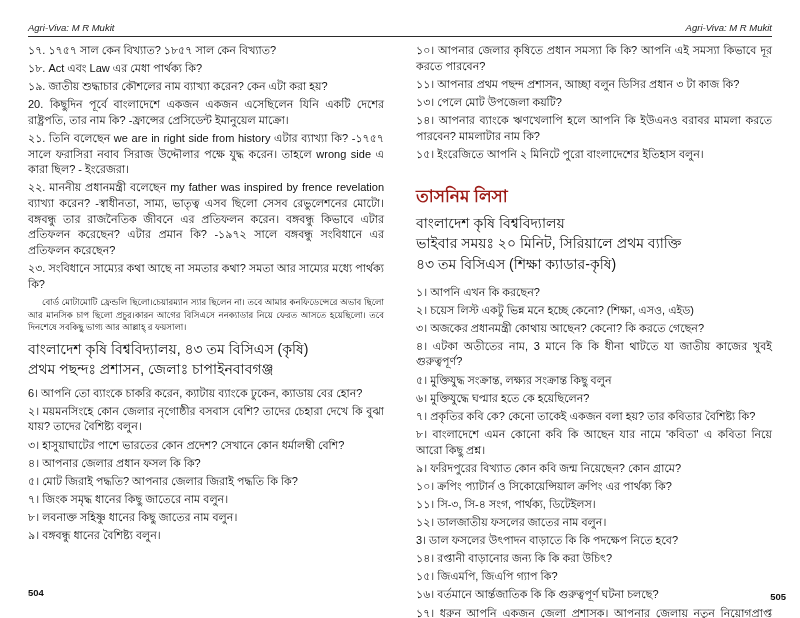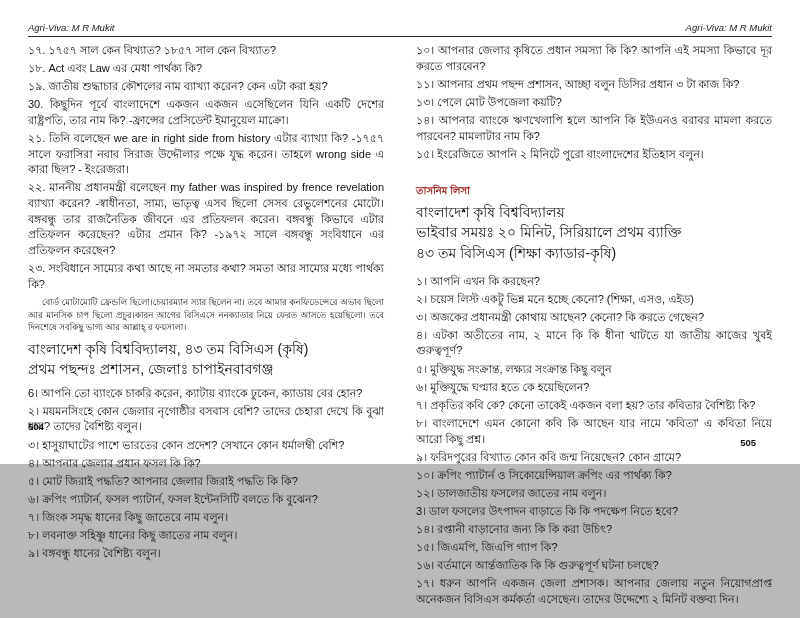--- a/index.html
+++ b/index.html
@@ -9,21 +9,21 @@
   }
   body {
     width: 800px;
     height: 618px;
     overflow: hidden;
     font-family: "Liberation Sans", sans-serif;
   }
   .page {
     position: relative;
     width: 800px;
-    height: 464px;
+    height: 618px;
     background: #ffffff;
     box-sizing: border-box;
   }
   .page-inner {
     position: absolute;
     left: 28px;
     top: 22px;
     right: 28px;
     bottom: 18px;
   }
@@ -59,42 +59,42 @@
   }
   .para {
     font-size: 8.6px;
     line-height: 1.45;
     color: #111111;
     margin: 4px 0 6px 0;
     text-align: justify;
     text-indent: 14px;
   }
   .section-title {
-    font-size: 10px;
+    font-size: 17px;
     font-weight: bold;
     color: #9c1b16;
     margin: 9px 0 3px 0;
   }
   .section-sub {
     font-size: 14px;
     color: #111111;
     margin: 0 0 1px 0;
     line-height: 1.4;
   }
   .spacer-s { height: 5px; }
   .spacer-m { height: 9px; }
   .footer {
     position: absolute;
     bottom: 0;
     font-size: 9.5px;
     font-weight: bold;
     color: #111111;
   }
-  .footer.left { left: 28px; bottom: 32px; }
-  .footer.right { right: 44px; bottom: 16px; }
+  .footer.left { left: 28px; bottom: 20px; }
+  .footer.right { right: 14px; bottom: 16px; }
   .list { margin: 0; padding: 0; }
 </style>
 </head>
 <body>
 
 <div class="page">
   <div class="page-inner">
 
     <div class="header">
       <span>Agri-Viva: M R Mukit</span>
@@ -102,42 +102,41 @@
     </div>
     <div class="rule"></div>
 
     <div class="columns">
 
       <div class="col left">
         <div class="list">
           <p class="q">১৭. ১৭৫৭ সাল কেন বিখ্যাত? ১৮৫৭ সাল কেন বিখ্যাত?</p>
           <p class="q">১৮. Act এবং Law এর মেধা পার্থক্য কি?</p>
           <p class="q">১৯. জাতীয় শুদ্ধাচার কৌশলের নাম ব্যাখ্যা করেন? কেন এটা করা হয়?</p>
-          <p class="q">30. কিছুদিন পূর্বে বাংলাদেশে একজন একজন এসেছিলেন যিনি একটি দেশের রাষ্ট্রপতি, তার নাম কি? -ফ্রান্সের প্রেসিডেন্ট ইমানুয়েল মাক্রো।</p>
+          <p class="q">20. কিছুদিন পূর্বে বাংলাদেশে একজন একজন এসেছিলেন যিনি একটি দেশের রাষ্ট্রপতি, তার নাম কি? -ফ্রান্সের প্রেসিডেন্ট ইমানুয়েল মাক্রো।</p>
           <p class="q">২১. তিনি বলেছেন we are in right side from history এটার ব্যাখ্যা কি? -১৭৫৭ সালে ফরাসিরা নবাব সিরাজ উদ্দৌলার পক্ষে যুদ্ধ করেন। তাহলে wrong side এ কারা ছিল? - ইংরেজরা।</p>
           <p class="q">২২. মাননীয় প্রধানমন্ত্রী বলেছেন my father was inspired by frence revelation ব্যাখ্যা করেন?  -স্বাধীনতা, সাম্য, ভাতৃত্ব এসব ছিলো সেসব রেভুলেশনের মোটো।বঙ্গবন্ধু তার রাজনৈতিক জীবনে এর প্রতিফলন করেন। বঙ্গবন্ধু কিভাবে এটার প্রতিফলন করেছেন? এটার প্রমান কি? -১৯৭২ সালে বঙ্গবন্ধু সংবিধানে এর প্রতিফলন করেছেন?</p>
           <p class="q">২৩. সংবিধানে সাম্যের কথা আছে না সমতার কথা? সমতা আর সাম্যের মধ্যে পার্থক্য কি?</p>
         </div>
 
         <p class="para">বোর্ড মোটামোটি ফ্রেন্ডলি ছিলো।চেয়ারম্যান স্যার ছিলেন না।  তবে আমার কনফিডেন্সেরে অভাব ছিলো আর মানসিক চাপ ছিলো প্রচুর।কারন আগের বিসিএসে ননক্যাডার নিয়ে ফেরত আসতে হয়েছিলো। তবে দিনশেষে সবকিছু ভাগ্য আর আল্লাহ্‌ র ফয়সালা।</p>
 
         <div>
           <div class="section-sub">বাংলাদেশ কৃষি বিশ্ববিদ্যালয়, ৪৩ তম বিসিএস (কৃষি)</div>
           <div class="section-sub">প্রথম পছন্দঃ প্রশাসন, জেলাঃ চাপাইনবাবগঞ্জ</div>
         </div>
 
         <div class="spacer-s"></div>
 
         <div class="list">
           <p class="q">6। আপনি তো ব্যাংকে চাকরি করেন, ক্যাটায় ব্যাংকে ঢুকেন, ক্যাডায় বের হোন?</p>
           <p class="q">২। ময়মনসিংহে কোন জেলার নৃগোষ্ঠীর বসবাস বেশি? তাদের চেহারা দেখে কি বুঝা যায়? তাদের বৈশিষ্ট্য বলুন।</p>
           <p class="q">৩। হাসুয়াঘাটের পাশে ভারতের কোন প্রদেশ? সেখানে কোন ধর্মালম্বী বেশি?</p>
           <p class="q">৪। আপনার জেলার প্রধান ফসল কি কি?</p>
           <p class="q">৫। মোট জিরাই পদ্ধতি? আপনার জেলার জিরাই পদ্ধতি কি কি?</p>
-          <p class="q">৬। ক্রপিং প্যাটার্ন, ফসল প্যাটার্ন, ফসল ইন্টেনসিটি বলতে কি বুঝেন?</p>
           <p class="q">৭। জিংক সমৃদ্ধ ধানের কিছু জাতেরে নাম বলুন।</p>
           <p class="q">৮। লবনাক্ত সহিষ্ণু ধানের কিছু জাতের নাম বলুন।</p>
           <p class="q">৯। বঙ্গবন্ধু ধানের বৈশিষ্ট্য বলুন।</p>
         </div>
       </div>
 
       <div class="col right">
         <div class="list">
           <p class="q">১০। আপনার জেলার কৃষিতে প্রধান সমস্যা কি কি? আপনি এই সমস্যা কিভাবে দূর করতে পারবেন?</p>
           <p class="q">১১। আপনার প্রথম পছন্দ প্রশাসন, আচ্ছা বলুন ডিসির প্রধান ৩ টা কাজ কি?</p>
@@ -154,27 +153,28 @@
           <div class="section-sub">ভাইবার সময়ঃ ২০ মিনিট, সিরিয়ালে প্রথম ব্যাক্তি</div>
           <div class="section-sub">৪৩ তম বিসিএস (শিক্ষা ক্যাডার-কৃষি)</div>
         </div>
 
         <div class="spacer-m"></div>
 
         <div class="list">
           <p class="q">১। আপনি এখন কি করছেন?</p>
           <p class="q">২। চয়েস লিস্ট একটু ভিন্ন মনে হচ্ছে কেনো? (শিক্ষা, এসও, এইড)</p>
           <p class="q">৩। অজকের প্রধানমন্ত্রী কোথায় আছেন? কেনো? কি করতে গেছেন?</p>
-          <p class="q">৪। এটকা অতীতের নাম, ২ মানে কি কি ধীনা থাটতে যা জাতীয় কাজের খুবই গুরুত্বপূর্ণ?</p>
+          <p class="q">৪। এটকা অতীতের নাম, 3 মানে কি কি ধীনা থাটতে যা জাতীয় কাজের খুবই গুরুত্বপূর্ণ?</p>
           <p class="q">৫। মুক্তিযুদ্ধ সংক্রান্ত, লক্ষ্যর সংক্রান্ত কিছু বলুন</p>
           <p class="q">৬। মুক্তিযুদ্ধে ঘপ্মার হতে কে হয়েছিলেন?</p>
           <p class="q">৭। প্রকৃতির কবি কে? কেনো তাকেই একজন বলা হয়? তার কবিতার বৈশিষ্ট্য কি?</p>
           <p class="q">৮। বাংলাদেশে এমন কোনো কবি কি আছেন যার নামে 'কবিতা' এ কবিতা নিয়ে আরো কিছু প্রশ্ন।</p>
           <p class="q">৯। ফরিদপুরের বিখ্যাত কোন কবি জন্ম নিয়েছেন? কোন গ্রামে?</p>
           <p class="q">১০। ক্রপিং প্যাটার্ন ও সিকোয়েন্সিয়াল ক্রপিং এর পার্থক্য কি?</p>
+          <p class="q">১১। সি-৩, সি-৪ সংগ, পার্থক্য, ডিটেইলস।</p>
           <p class="q">১২। ডালজাতীয় ফসলের জাতের নাম বলুন।</p>
           <p class="q">3। ডাল ফসলের উৎপাদন বাড়াতে কি কি পদক্ষেপ নিতে হবে?</p>
           <p class="q">১৪। রপ্তানী বাড়ানোর জন্য কি কি করা উচিৎ?</p>
           <p class="q">১৫। জিএমপি, জিএপি গ্যাপ কি?</p>
           <p class="q">১৬। বর্তমানে আর্ন্তজাতিক কি কি গুরুত্বপূর্ণ ঘটনা চলছে?</p>
           <p class="q">১৭। ধরুন আপনি একজন জেলা প্রশাসক। আপনার জেলায় নতুন নিয়োগপ্রাপ্ত অনেকজন বিসিএস কর্মকর্তা এসেছেন। তাদের উদ্দেশ্যে ২ মিনিট বক্তব্য দিন।</p>
         </div>
       </div>
 
     </div>

